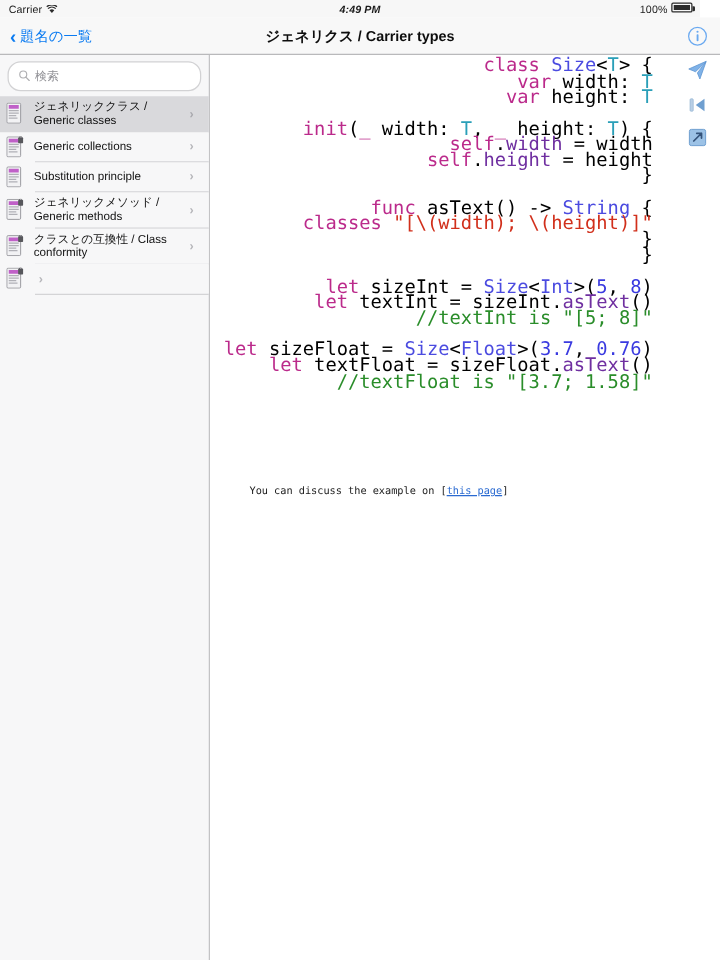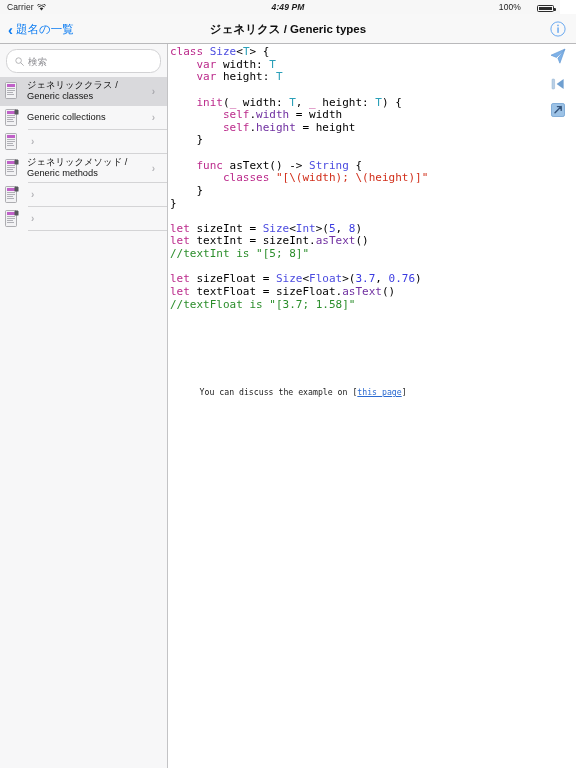--- a/index.html
+++ b/index.html
@@ -13,21 +13,21 @@
 
   
   .statusbar{
     position:absolute; top:0; left:0; width:560px; height:14px;
     background:#f7f7f7;
     display:flex; align-items:center;
     font-size:8.5px; color:#1c1c1c; letter-spacing:.1px;
   }
   .sb-left{ position:absolute; left:7px; display:flex; align-items:center; gap:3px;}
   .sb-center{ position:absolute; left:0; width:576px; text-align:center; font-weight:600; font-size:8.5px;font-style:italic;}
-  .sb-right{ position:absolute; right:6px; display:flex; align-items:flex-end; gap:16px;}
+  .sb-right{ position:absolute; right:6px; display:flex; align-items:flex-start; gap:3px;}
   .wifi-icon svg{ display:block; }
   .battery{ width:17px; height:7.5px; border:1px solid #2b2b2b; border-radius:1.5px; position:relative; }
   .battery::after{ content:""; position:absolute; right:-2.6px; top:2px; width:1.6px; height:3.5px; background:#2b2b2b; border-radius:0 1px 1px 0;}
   .battery i{ display:block; position:absolute; left:1px; top:1px; bottom:1px; width:13px; background:#2b2b2b;}
 
   
   .navbar{
     position:absolute; top:14px; left:0; width:576px; height:30px;
     background:#f8f8f8;
     border-bottom:.5px solid #b9b9bb;
@@ -90,22 +90,22 @@
   .docicon{ width:14px; height:17px; }
 
   
   .content{
     position:absolute; top:44px; left:168px; width:408px; height:724px;
     background:#ffffff;
   }
   .code{
     position:absolute; left:2px; top:2px;
     font-family:"DejaVu Sans Mono","Liberation Mono", monospace;
-    font-size:11px; line-height:12.62px;
-    white-space:pre; color:#000;
+    font-size:15px; line-height:12.62px;
+    white-space:pre; color:#000;text-align:right;
   }
   .k{ color:#bb2a8b; }           
   .t{ color:#4b4be0; }           
   .ty{ color:#2a9fb8; }          
   .s{ color:#d12f1b; }           
   .n{ color:#3a3ae0; }           
   .c{ color:#2a8d2a; }           
   .p{ color:#6f2fa0; }           
 
   .discuss{
@@ -149,21 +149,21 @@
           <i></i>
         </span>
     </div>
   </div>
 
   <div class="navbar">
     <div class="nav-back">
       <span class="chev">‹</span>
       <span>題名の一覧</span>
     </div>
-    <div class="nav-title">ジェネリクス / Generic types</div>
+    <div class="nav-title">ジェネリクス / Carrier types</div>
     <div class="nav-info">
       <svg width="16" height="16" viewBox="0 0 16 16">
         <circle cx="8" cy="8" r="7.1" fill="none" stroke="#6aa9f0" stroke-width="1"></circle>
         <circle cx="8" cy="4.4" r="0.85" fill="#6aa9f0"></circle>
         <rect x="7.3" y="6.3" width="1.5" height="5.6" rx="0.6" fill="#6aa9f0"></rect>
       </svg>
     </div>
   </div>
 
   <div class="sidebar">
@@ -220,20 +220,21 @@
         <span class="row-icon">
           <svg class="docicon" viewBox="0 0 14 17">
             <rect x="0.5" y="0.5" width="11" height="16" rx="1" fill="#f2f2f4" stroke="#9b9ba0" stroke-width="0.8"></rect>
             <rect x="2" y="2" width="8" height="3" fill="#c060c8"></rect>
             <rect x="2" y="6" width="8" height="1" fill="#b0b0b6"></rect>
             <rect x="2" y="8" width="8" height="1" fill="#b0b0b6"></rect>
             <rect x="2" y="10" width="6" height="1" fill="#b0b0b6"></rect>
             <rect x="2" y="12" width="7" height="1" fill="#b0b0b6"></rect>
           </svg>
         </span>
+        <span class="row-label">Substitution principle</span>
         <span class="row-chev">›</span>
         <span class="sep"></span>
       </div>
 
       <div class="row">
         <span class="row-icon">
           <svg class="docicon" viewBox="0 0 14 17">
             <rect x="0.5" y="0.5" width="11" height="16" rx="1" fill="#f2f2f4" stroke="#9b9ba0" stroke-width="0.8"></rect>
             <rect x="2" y="2" width="8" height="3" fill="#c060c8"></rect>
             <rect x="2" y="6" width="8" height="1" fill="#b0b0b6"></rect>
@@ -255,20 +256,21 @@
             <rect x="0.5" y="0.5" width="11" height="16" rx="1" fill="#f2f2f4" stroke="#9b9ba0" stroke-width="0.8"></rect>
             <rect x="2" y="2" width="8" height="3" fill="#c060c8"></rect>
             <rect x="2" y="6" width="8" height="1" fill="#b0b0b6"></rect>
             <rect x="2" y="8" width="8" height="1" fill="#b0b0b6"></rect>
             <rect x="2" y="10" width="6" height="1" fill="#b0b0b6"></rect>
             <rect x="2" y="12" width="7" height="1" fill="#b0b0b6"></rect>
             <rect x="9.5" y="1" width="4" height="4.5" rx="0.6" fill="#57575c"></rect>
             <path d="M10.4 1.2 a1.1 1.1 0 0 1 2.2 0 v1" fill="none" stroke="#57575c" stroke-width="0.7"></path>
           </svg>
         </span>
+        <span class="row-label">クラスとの互換性 / Class conformity</span>
         <span class="row-chev">›</span>
         <span class="sep"></span>
       </div>
 
       <div class="row">
         <span class="row-icon">
           <svg class="docicon" viewBox="0 0 14 17">
             <rect x="0.5" y="0.5" width="11" height="16" rx="1" fill="#f2f2f4" stroke="#9b9ba0" stroke-width="0.8"></rect>
             <rect x="2" y="2" width="8" height="3" fill="#c060c8"></rect>
             <rect x="2" y="6" width="8" height="1" fill="#b0b0b6"></rect>

